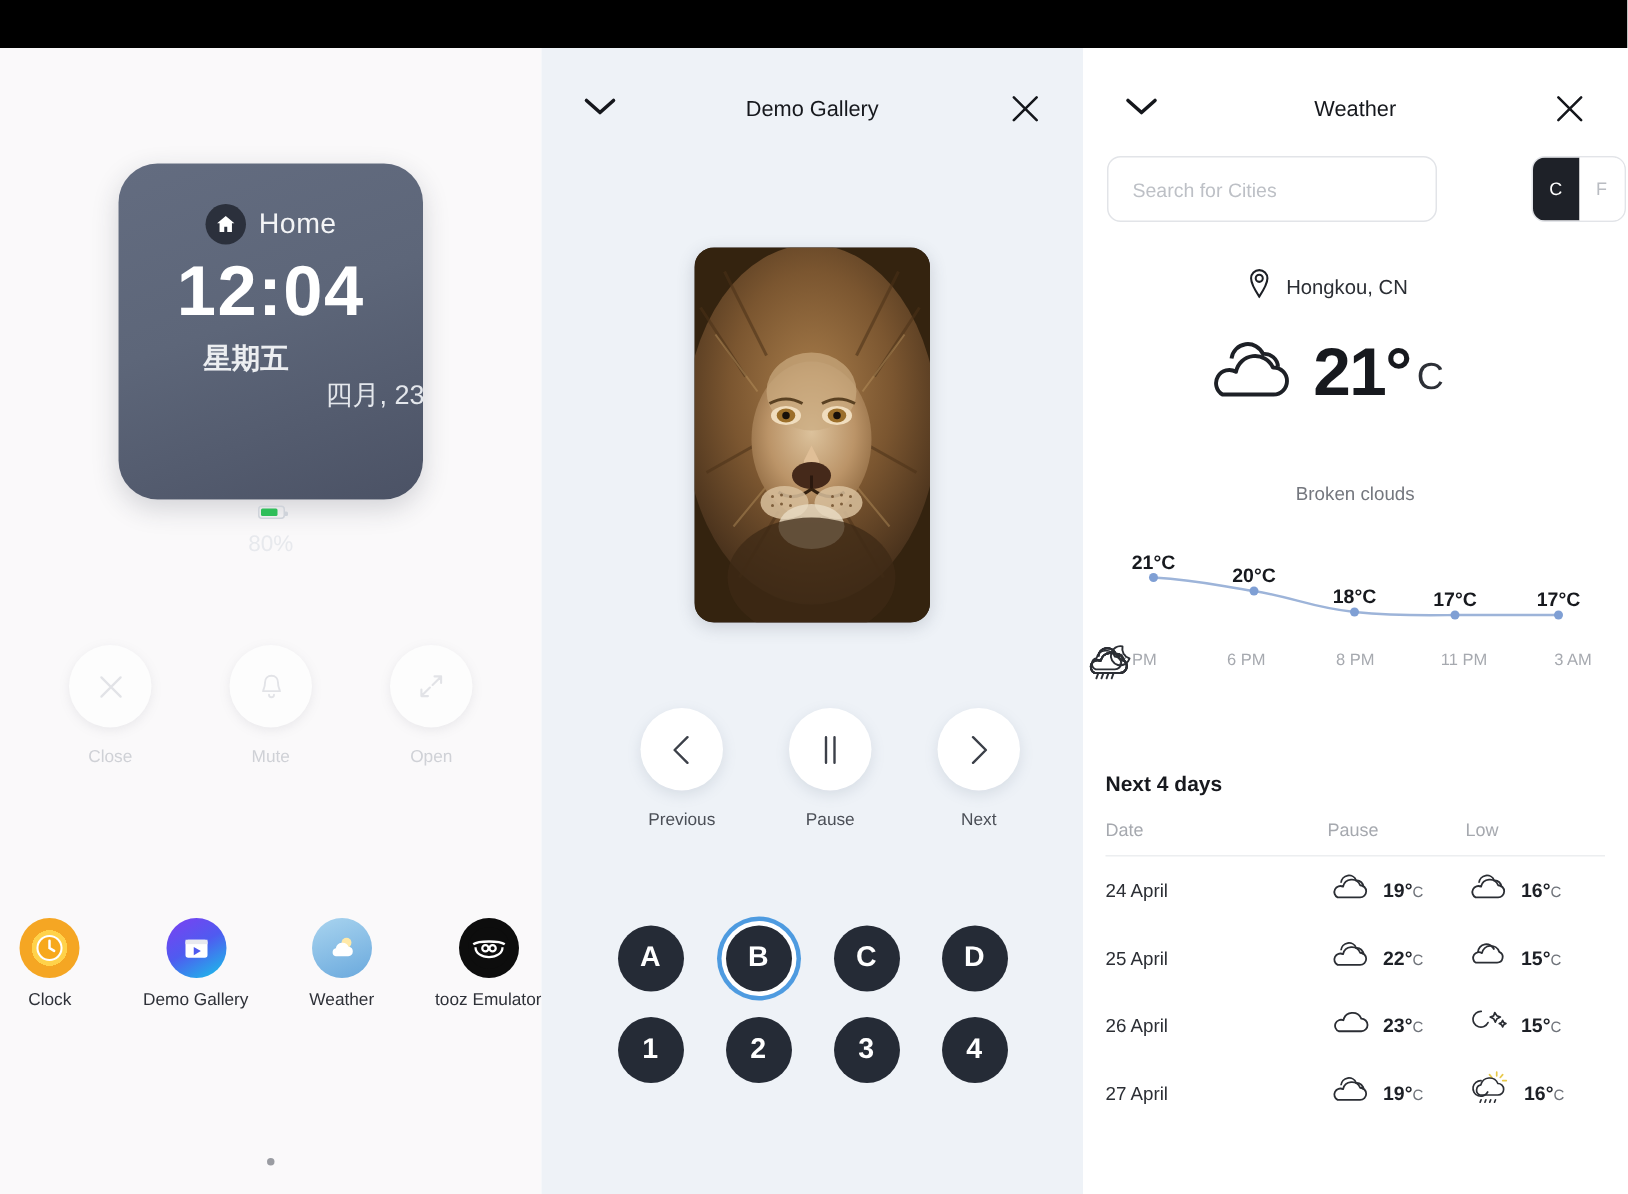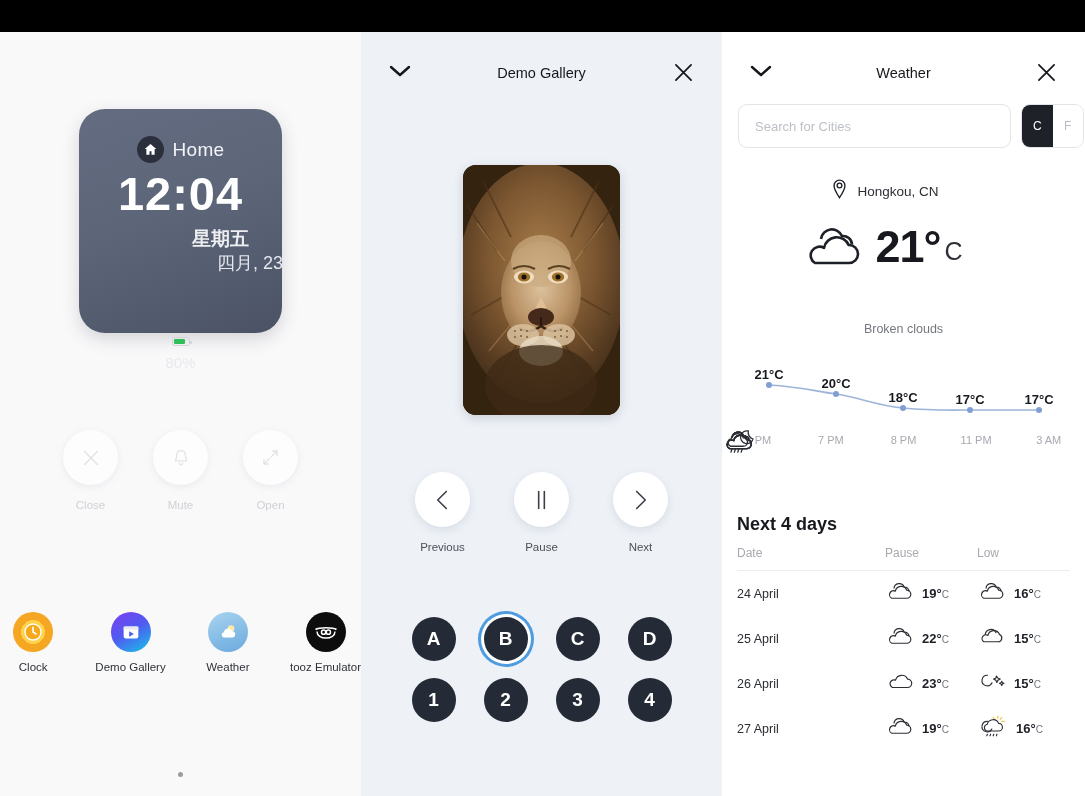--- a/index.html
+++ b/index.html
@@ -32,21 +32,21 @@
     width:27px;height:27px;border-radius:50%;background:#2b303c;
     display:flex;align-items:center;justify-content:center;
   }
   .home-circle svg{display:block;}
   .widget-head-label{color:#f3f4f6;font-size:19px;letter-spacing:.3px;}
   .widget-time{
     position:absolute;left:0;top:57px;width:203px;text-align:center;
     color:#ffffff;font-size:47px;font-weight:bold;letter-spacing:1px;
   }
   .widget-day{
-    position:absolute;left:0;top:117px;width:170px;text-align:right;
+    position:absolute;left:0;top:117px;width:170px;text-align:center;
     color:#eceef1;font-size:19px;font-weight:bold;
   }
   .widget-date{
     position:absolute;left:1px;top:142px;width:203px;text-align:right;
     color:#e4e7ec;font-size:18px;
   }
   .batt{
     position:absolute;left:50%;top:228px;transform:translate(-50%,0);
     width:18px;height:9px;border:1.4px solid #cfd3da;border-radius:2.5px;
     box-sizing:border-box;padding:1px;
@@ -55,21 +55,21 @@
     content:"";position:absolute;right:-3px;top:2.5px;width:2px;height:3px;
     background:#cfd3da;border-radius:0 1px 1px 0;
   }
   .batt-fill{width:80%;height:100%;background:#2fbe5a;border-radius:1px;}
   .widget-batt-pct{
     position:absolute;left:0;top:245px;width:203px;text-align:center;
     color:#e7e9ed;font-size:15px;
   }
 
   
-  .actions{position:absolute;left:0;top:398px;width:361px;display:flex;justify-content:center;gap:35px;}
+  .actions{position:absolute;left:0;top:398px;width:361px;display:flex;justify-content:center;gap:52px;}
   .action{width:55px;display:flex;flex-direction:column;align-items:center;}
   .action-circle{
     width:55px;height:55px;border-radius:50%;background:#fdfdfd;
     box-shadow:0 2px 7px rgba(120,125,140,.13);
     display:flex;align-items:center;justify-content:center;
   }
   .action-label{margin-top:14px;font-size:11.5px;color:#cfd1d6;white-space:nowrap;}
 
   
   .apps{position:absolute;left:0;top:580px;width:361px;display:flex;justify-content:center;gap:29px;}
@@ -98,42 +98,42 @@
 
   
   .gallery-photo{
     position:absolute;left:102px;top:133px;width:157px;height:250px;
     border-radius:13px;overflow:hidden;
     box-shadow:0 3px 11px rgba(60,70,90,.2);
     background:#2a1d13;
   }
   .gallery-photo svg{display:block;width:100%;height:100%;}
 
-  .transport{position:absolute;left:0;top:440px;width:361px;display:flex;justify-content:center;gap:44px;}
+  .transport{position:absolute;left:12px;top:440px;width:361px;display:flex;justify-content:center;gap:44px;}
   .tbtn{width:55px;display:flex;flex-direction:column;align-items:center;}
   .tbtn-circle{
     width:55px;height:55px;border-radius:50%;background:#ffffff;
     box-shadow:0 3px 9px rgba(110,125,150,.18);
     display:flex;align-items:center;justify-content:center;
   }
   .tbtn-label{margin-top:14px;font-size:11.5px;color:#4b4f57;white-space:nowrap;}
 
   .padgrid{position:absolute;left:0;top:585px;width:361px;}
   .padrow{display:flex;justify-content:center;gap:28px;margin-bottom:17px;}
   .pad{
     width:44px;height:44px;border-radius:50%;background:#252b36;
     display:flex;align-items:center;justify-content:center;
     color:#ffffff;font-size:19px;font-weight:bold;position:relative;
   }
   .pad.focused{box-shadow:0 0 0 3px #ffffff,0 0 0 6px #4e9be0;}
 
   
   .search-row{position:absolute;left:16px;top:72px;width:360px;height:44px;}
   .search-input{
-    position:absolute;left:0;top:0;width:273px;height:44px;
+    position:absolute;left:0;top:0;width:220px;height:44px;
     border:1px solid #e2e4e8;border-radius:9px;background:#ffffff;
     box-sizing:border-box;padding:0 16px;
     font-family:"Liberation Sans",sans-serif;font-size:13px;color:#737373;
     outline:none;
   }
   .search-input::placeholder{color:#bdc0c6;}
   .unit-toggle{
     position:absolute;left:283px;top:0;width:63px;height:44px;
     border:1px solid #e2e4e8;border-radius:9px;overflow:hidden;display:flex;
     box-sizing:border-box;background:#ffffff;
@@ -152,21 +152,21 @@
     position:absolute;left:0;top:187px;width:318px;
     display:flex;align-items:center;justify-content:center;gap:6px;
   }
   .cur-temp{font-size:45px;font-weight:bold;color:#17191e;letter-spacing:-1px;}
   .cur-unit{font-size:25px;color:#2d3037;margin-left:-2px;align-self:flex-start;margin-top:18px;}
   .cur-desc{
     position:absolute;left:0;top:290px;width:363px;text-align:center;
     font-size:12.5px;color:#74777e;
   }
 
-  .sec-title{position:absolute;font-size:18px;font-weight:bold;color:#17191e;}
+  .sec-title{position:absolute;font-size:14px;font-weight:bold;color:#17191e;}
   .next-title{left:737px;top:514px;}
 
   .hourly{position:absolute;left:722px;top:360px;width:363px;height:125px;}
   .hourly svg{position:absolute;left:0;top:0;}
   .hour-cols{position:absolute;left:0;top:68px;width:363px;display:flex;}
   .hour-col{flex:1;display:flex;flex-direction:column;align-items:center;}
   .hour-label{margin-top:6px;font-size:11px;color:#a6a9af;}
 
   .forecast{position:absolute;left:737px;top:540px;width:333px;}
   .fc-head{display:flex;padding:6px 0 10px 0;border-bottom:1px solid #eceef0;}
@@ -469,21 +469,21 @@
         </span>
         <span class="hour-label">2 PM</span>
       </div>
       <div class="hour-col">
         <span>
           <svg width="34" height="26" viewBox="0 0 40 30" fill="none" stroke="#2b2e34" stroke-width="1.6" stroke-linejoin="round">
             <path d="M12 11a7 7 0 0 1 13.5-2A6 6 0 0 1 32 15"></path>
             <path d="M9 24h20a5.4 5.4 0 0 0 0-10.8 8 8 0 0 0-15.2 1.3A4.9 4.9 0 0 0 9 24z"></path>
           </svg>
         </span>
-        <span class="hour-label">7 PM</span>
+        <span class="hour-label">6 PM</span>
       </div>
       <div class="hour-col">
         <span>
           <svg width="34" height="26" viewBox="0 0 40 30" fill="none" stroke="#2b2e34" stroke-width="1.6" stroke-linejoin="round">
             <path d="M12 11a7 7 0 0 1 13.5-2A6 6 0 0 1 32 15"></path>
             <path d="M9 24h20a5.4 5.4 0 0 0 0-10.8 8 8 0 0 0-15.2 1.3A4.9 4.9 0 0 0 9 24z"></path>
           </svg>
         </span>
         <span class="hour-label">8 PM</span>
       </div>

